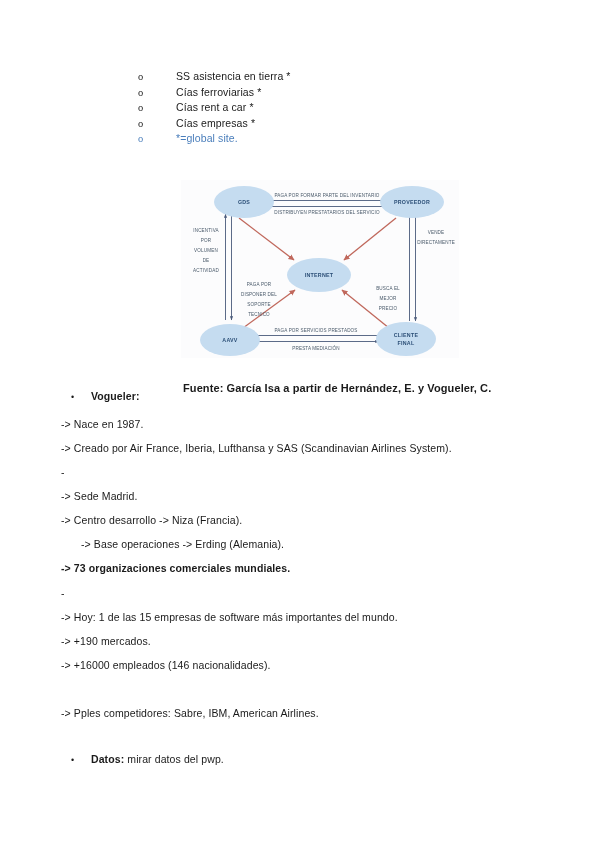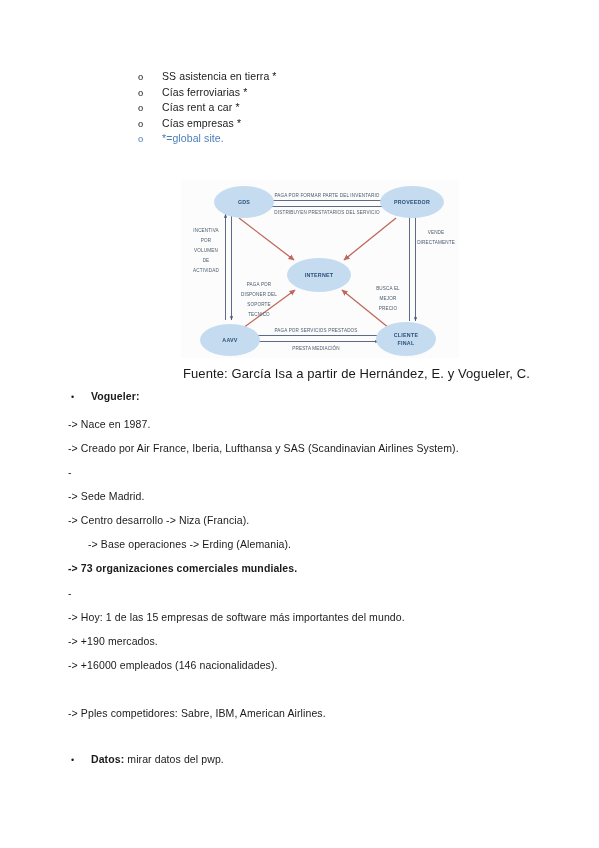--- a/index.html
+++ b/index.html
@@ -37,41 +37,42 @@
     color: #1a1a1a;
     letter-spacing: 0.1px;
   }
   .subitem.link { color: #4a7ebb; }
   .sub-marker {
     width: 24px;
     flex: 0 0 24px;
     font-size: 10.5px;
     font-family: "Liberation Serif", serif;
   }
-  .sub-text { white-space: pre; }
+  .sub-text { white-space: pre; margin-left: 14px; }
 
   
   .figure {
     position: absolute;
     left: 181px;
     top: 180px;
     width: 278px;
     height: 178px;
     background: #fcfcfd;
   }
   .figure svg { display: block; }
 
   .fig-caption {
     position: absolute;
     left: 183px;
-    top: 366px;
-    font-size: 13px;
+    top: 382px;
+    font-size: 11px;
     color: #1a1a1a;
     letter-spacing: 0.1px;
     white-space: pre;
+    font-weight: bold;
   }
 
   
   .mainbullet {
     position: absolute;
     display: flex;
     align-items: baseline;
     font-size: 10.5px;
     letter-spacing: 0.1px;
   }
@@ -81,21 +82,21 @@
     font-size: 9px;
     padding-left: 10px;
     box-sizing: border-box;
   }
   .main-label { font-weight: bold; white-space: pre; }
   .main-rest { white-space: pre; font-weight: normal; }
 
   
   .bodyline {
     position: absolute;
-    left: 68px;
+    left: 61px;
     font-size: 10.5px;
     letter-spacing: 0.1px;
     white-space: pre;
     color: #1a1a1a;
   }
   .bodyline .b { font-weight: bold; }
   .bodyline .blue { color: #4a7ebb; }
 
   
   .nodelabel {

